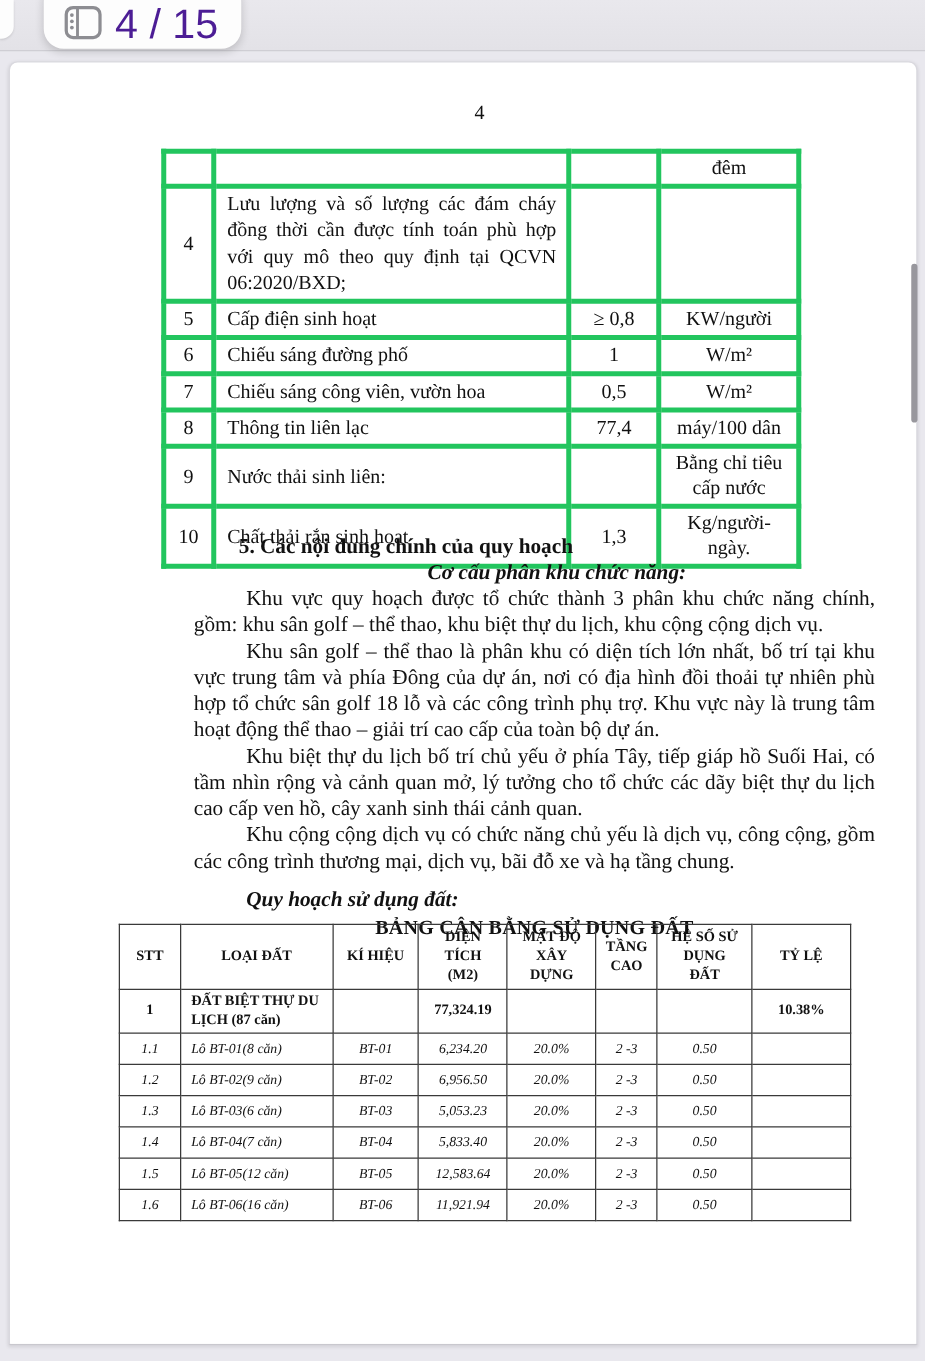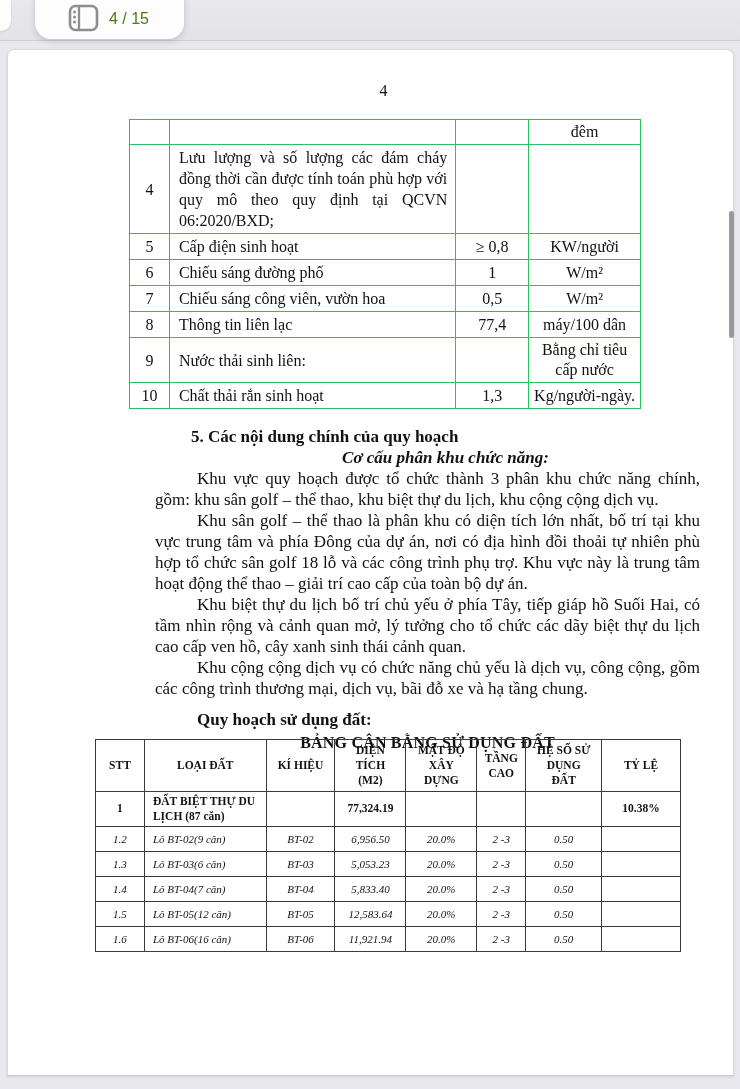--- a/index.html
+++ b/index.html
@@ -7,48 +7,48 @@
   body { background:#e9e8ee; font-family:"Liberation Serif", serif; color:#111; position:relative; }
 
   
   .topbar { position:absolute; left:0; top:0; width:740px; height:41px;
     background:linear-gradient(#e9e8ed,#e3e2e7); border-bottom:1px solid #cfced4; z-index:5; }
   .left-notch { position:absolute; left:0; top:0; width:11px; height:31px;
     background:#fdfdfd; border-radius:0 0 10px 0; z-index:7; box-shadow:0 1px 2px rgba(0,0,0,.12); }
   .pill { position:absolute; left:35px; top:-14px; height:53px; min-width:149px; z-index:8;
     background:#fdfdfd; border-radius:16px; box-shadow:0 2px 7px rgba(0,0,0,.16);
     display:flex; align-items:flex-end; justify-content:center; gap:10px; padding:0 18px 6px 16px; }
-  .pill-label { font-family:"Liberation Sans", sans-serif; font-size:16px; color:#4d7c0f; line-height:28px;margin-top:36px; }
+  .pill-label { font-family:"Liberation Sans", sans-serif; font-size:33px; color:#4c1d95; line-height:28px;margin-top:36px; }
   .pill svg { margin-bottom:1px; }
   .scroll-thumb { position:absolute; right:6px; top:211px; width:5px; height:127px;
     background:#98979d; border-radius:3px; z-index:9; }
 
   
   .page { position:absolute; left:7px; top:49px; width:727px; height:1027px;
     background:#ffffff; border:1px solid #d9d8de; border-bottom-color:#c9c8ce;
     border-radius:7px 7px 0 0; box-shadow:0 1px 3px rgba(0,0,0,.10); z-index:2; overflow:hidden; }
   .pagenum { position:absolute; left:103px; top:32px; width:545px; text-align:center; font-size:16px; }
 
   
   .t1 { position:absolute; left:121px; top:69px; width:512px; border-collapse:collapse;
     font-size:16px; line-height:21px; }
-  .t1 td { border:1px solid #22c55e; vertical-align:middle; padding:2px 4px; }
+  .t1 td { border:4px solid #22c55e; vertical-align:middle; padding:2px 4px; }
   .t1 tr.short td { height:25px; }
   .t1 .c-stt  { text-align:center; }
   .t1 .c-desc { text-align:justify; padding-left:9px; padding-right:8px; }
   .t1 .c-val  { text-align:center; }
   .t1 .c-unit { text-align:center; line-height:20px; }
 
   
   .section { position:absolute; left:103px; top:376px; width:545px;
     font-size:17px; line-height:21px;margin-left:44px; }
   .sec-heading { font-weight:bold; text-indent:36px; }
   .sec-subheading { font-weight:bold; font-style:italic; text-indent:36px;text-align:center; }
   .section p { text-align:justify; text-indent:42px; }
-  .landuse-heading { font-weight:bold; text-indent:42px; margin-top:10px; }
+  .landuse-heading { font-weight:bold; font-style:italic; text-indent:42px; margin-top:10px; }
   .t2-title { text-align:center; font-weight:bold; font-size:16px; margin-top:2px; letter-spacing:.2px; }
 
   
   .t2 { position:absolute; left:87px; top:689px; width:586px; border-collapse:collapse; }
   .t2 th, .t2 td { border:1px solid #3a3a3a; vertical-align:middle; }
   .t2 th { font-size:11.5px; line-height:1.3; height:52px; padding:3px 7px; font-weight:bold; text-align:center; }
   .t2 td { font-size:11px; height:25px; padding:2px 4px; font-style:italic; text-align:center; }
   .t2 td.c-loai { text-align:left; padding-left:8px; }
   .t2 tr.group td { font-style:normal; font-weight:bold; font-size:11.5px; height:31px; line-height:1.3; }
 </style>
@@ -175,20 +175,30 @@
           <td>1</td>
           <td class="c-loai">ĐẤT BIỆT THỰ DU LỊCH (87 căn)</td>
           <td></td>
           <td>77,324.19</td>
           <td></td>
           <td></td>
           <td></td>
           <td>10.38%</td>
         </tr>
         <tr>
+          <td>1.1</td>
+          <td class="c-loai">Lô BT-01(8 căn)</td>
+          <td>BT-01</td>
+          <td>6,234.20</td>
+          <td>20.0%</td>
+          <td>2 -3</td>
+          <td>0.50</td>
+          <td></td>
+        </tr>
+        <tr>
           <td>1.2</td>
           <td class="c-loai">Lô BT-02(9 căn)</td>
           <td>BT-02</td>
           <td>6,956.50</td>
           <td>20.0%</td>
           <td>2 -3</td>
           <td>0.50</td>
           <td></td>
         </tr>
         <tr>

